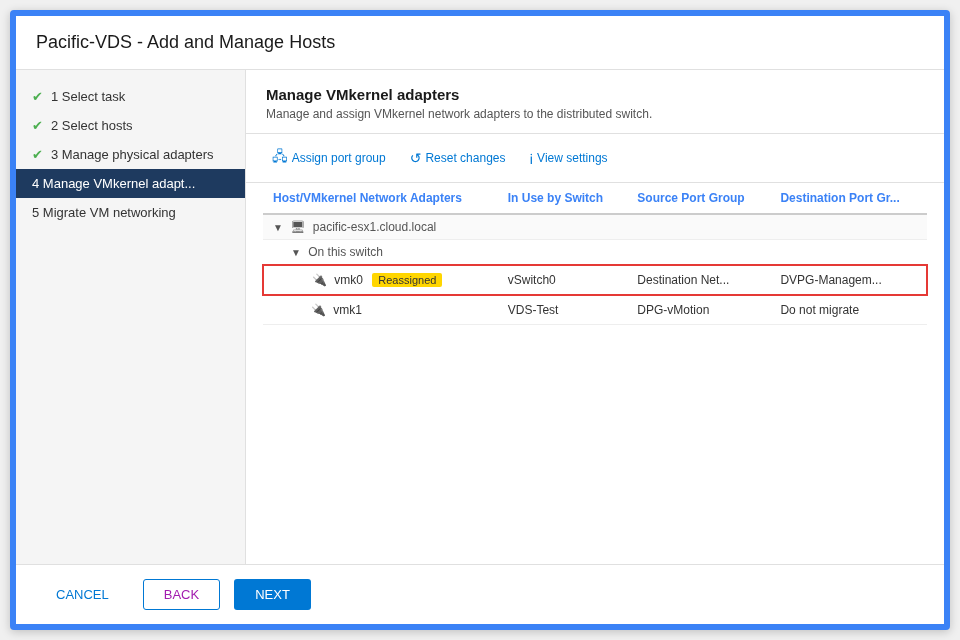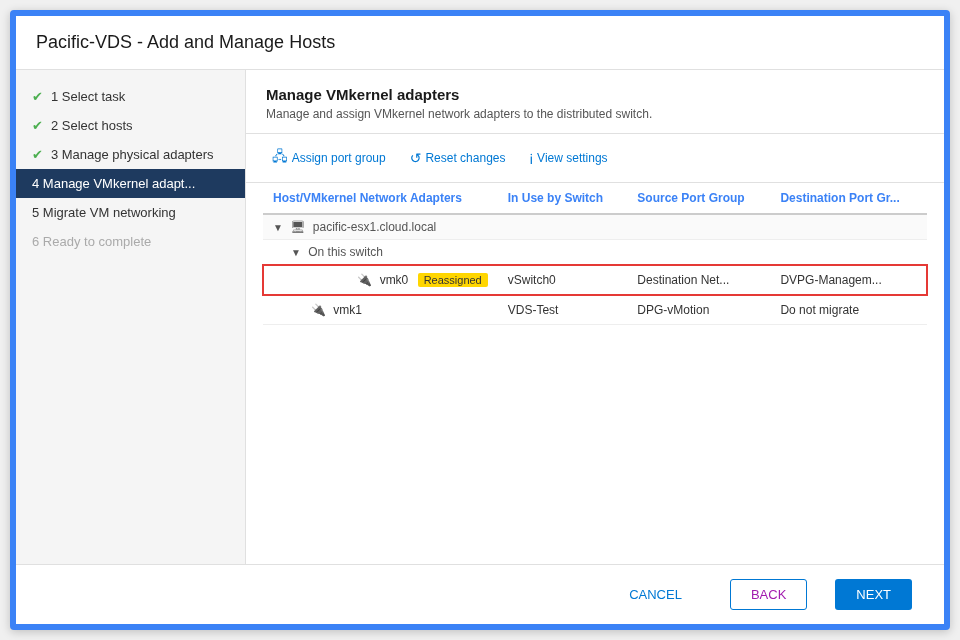--- a/index.html
+++ b/index.html
@@ -170,25 +170,24 @@
     
     .red-border-row td:first-child { border-left: 2px solid #e53935; }
     .red-border-row td:last-child { border-right: 2px solid #e53935; }
     .red-border-row td { border-top: 2px solid #e53935; border-bottom: 2px solid #e53935; }
     .red-border-row td + td { border-left: none; }
 
     .triangle { font-size: 10px; color: #555; margin-right: 4px; }
 
     
     .dialog-footer {
-      padding: 14px 32px;
+      padding: 14px 20px;
       border-top: 1px solid #e0e0e0;
       display: flex;
-      justify-content: flex-end;
-      gap: 28px;
+      gap: 14px;
       background: #fff;
     }
 
     .btn {
       padding: 7px 20px;
       border-radius: 3px;
       font-size: 13px;
       cursor: pointer;
       font-weight: 500;
       border: 1px solid transparent;
@@ -236,23 +235,20 @@
       </div>
       <div class="sidebar-item completed">
         <span class="check-icon">✔</span>
         <span>3 Manage physical adapters</span>
       </div>
       <div class="sidebar-item active">
         <span>4 Manage VMkernel adapt...</span>
       </div>
       <div class="sidebar-item">
         <span>5 Migrate VM networking</span>
-      </div>
-      <div class="sidebar-item disabled">
-        <span>6 Ready to complete</span>
       </div>
     </div>
 
     <div class="main-content">
 
       <div class="content-header">
         <h2>Manage VMkernel adapters</h2>
         <p>Manage and assign VMkernel network adapters to the distributed switch.</p>
       </div>
 
@@ -292,21 +288,21 @@
             </tr>
 
             <tr class="subgroup-header">
               <td colspan="4" style="padding-left:28px;margin-top:20px;">
                 <span class="triangle">▼</span>
                 <span>On this switch</span>
               </td>
             </tr>
 
             <tr class="red-border-row" style="background: #fff;">
-              <td style="padding-left:48px;text-align:right;">
+              <td style="padding-left:48px;">
                 <span class="vmkernel-icon">🔌</span>
                 <span>vmk0</span>
                 <span class="reassigned-badge">Reassigned</span>
               </td>
               <td>vSwitch0</td>
               <td>Destination Net...</td>
               <td>DVPG-Managem...</td>
             </tr>
 
 

